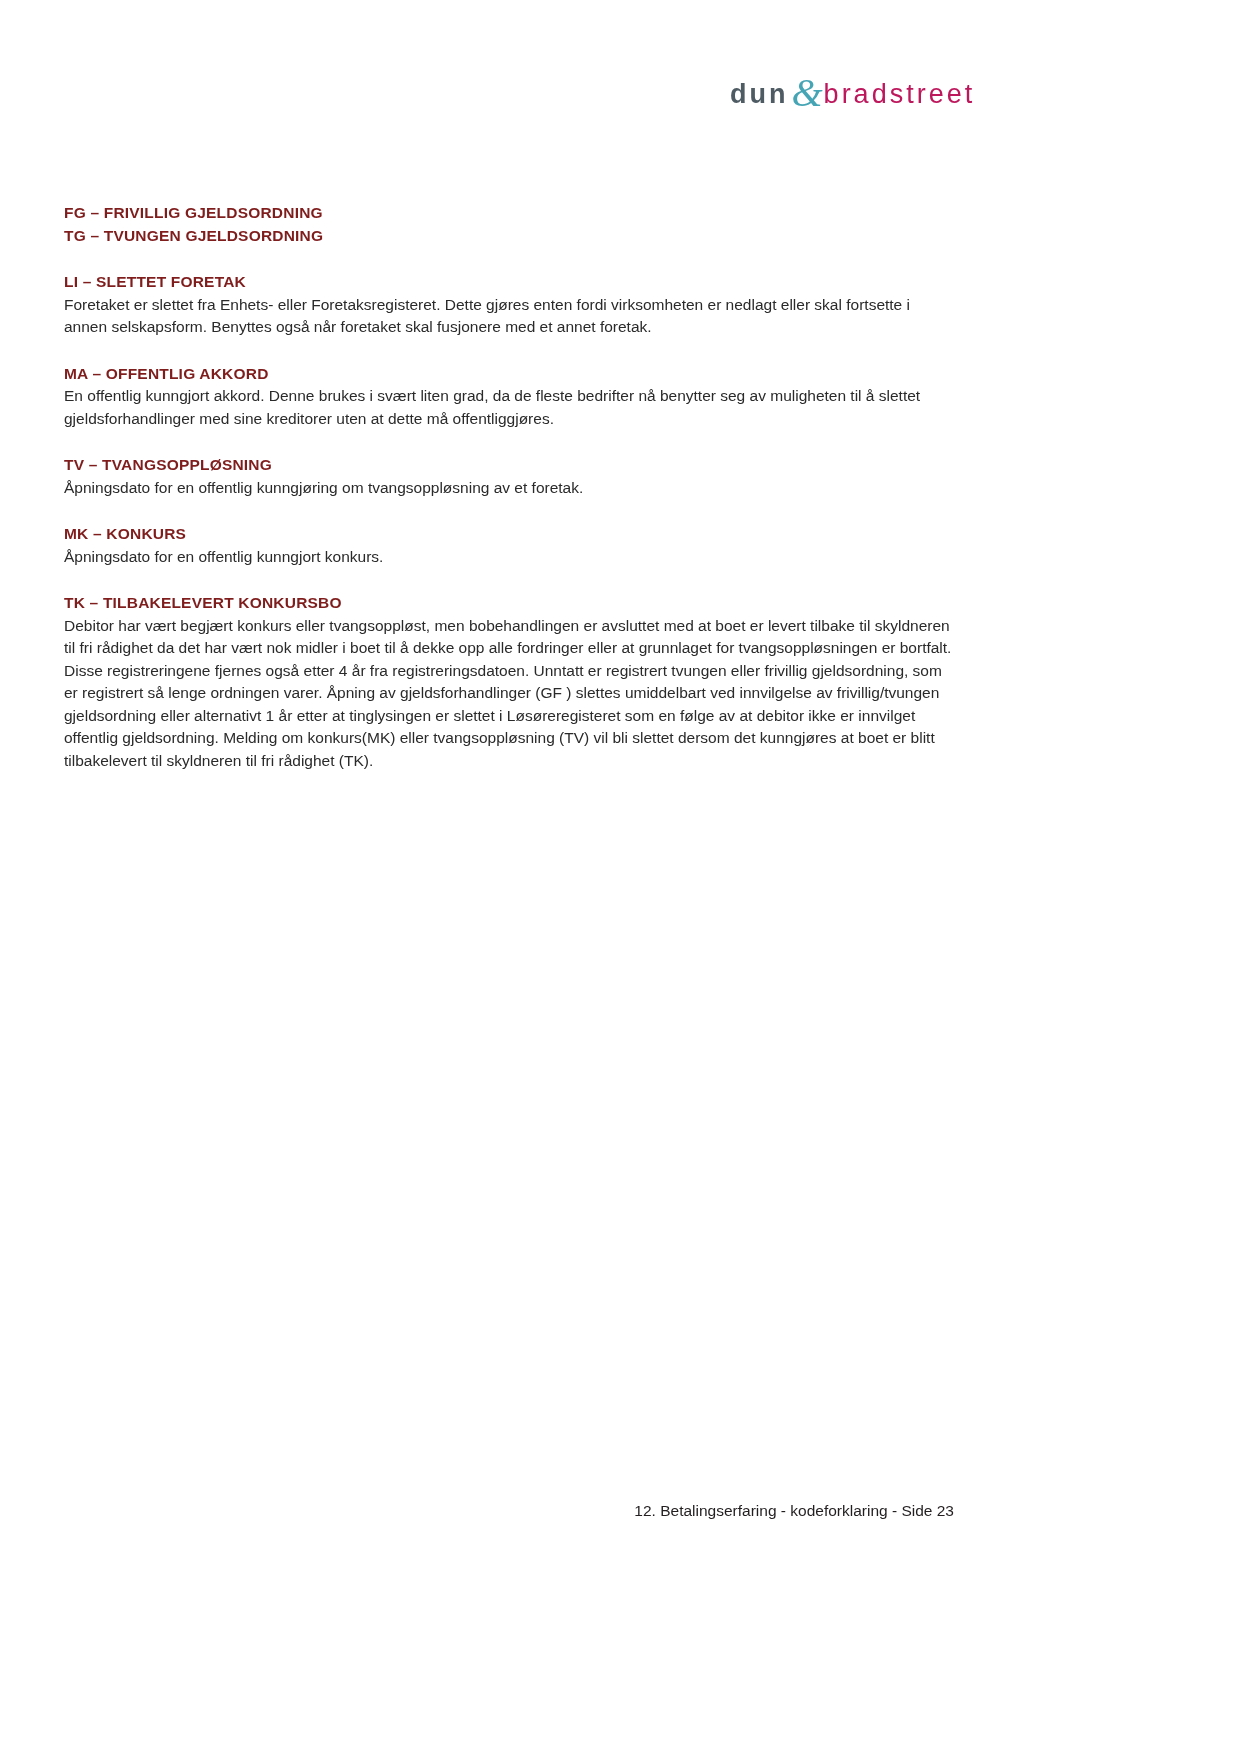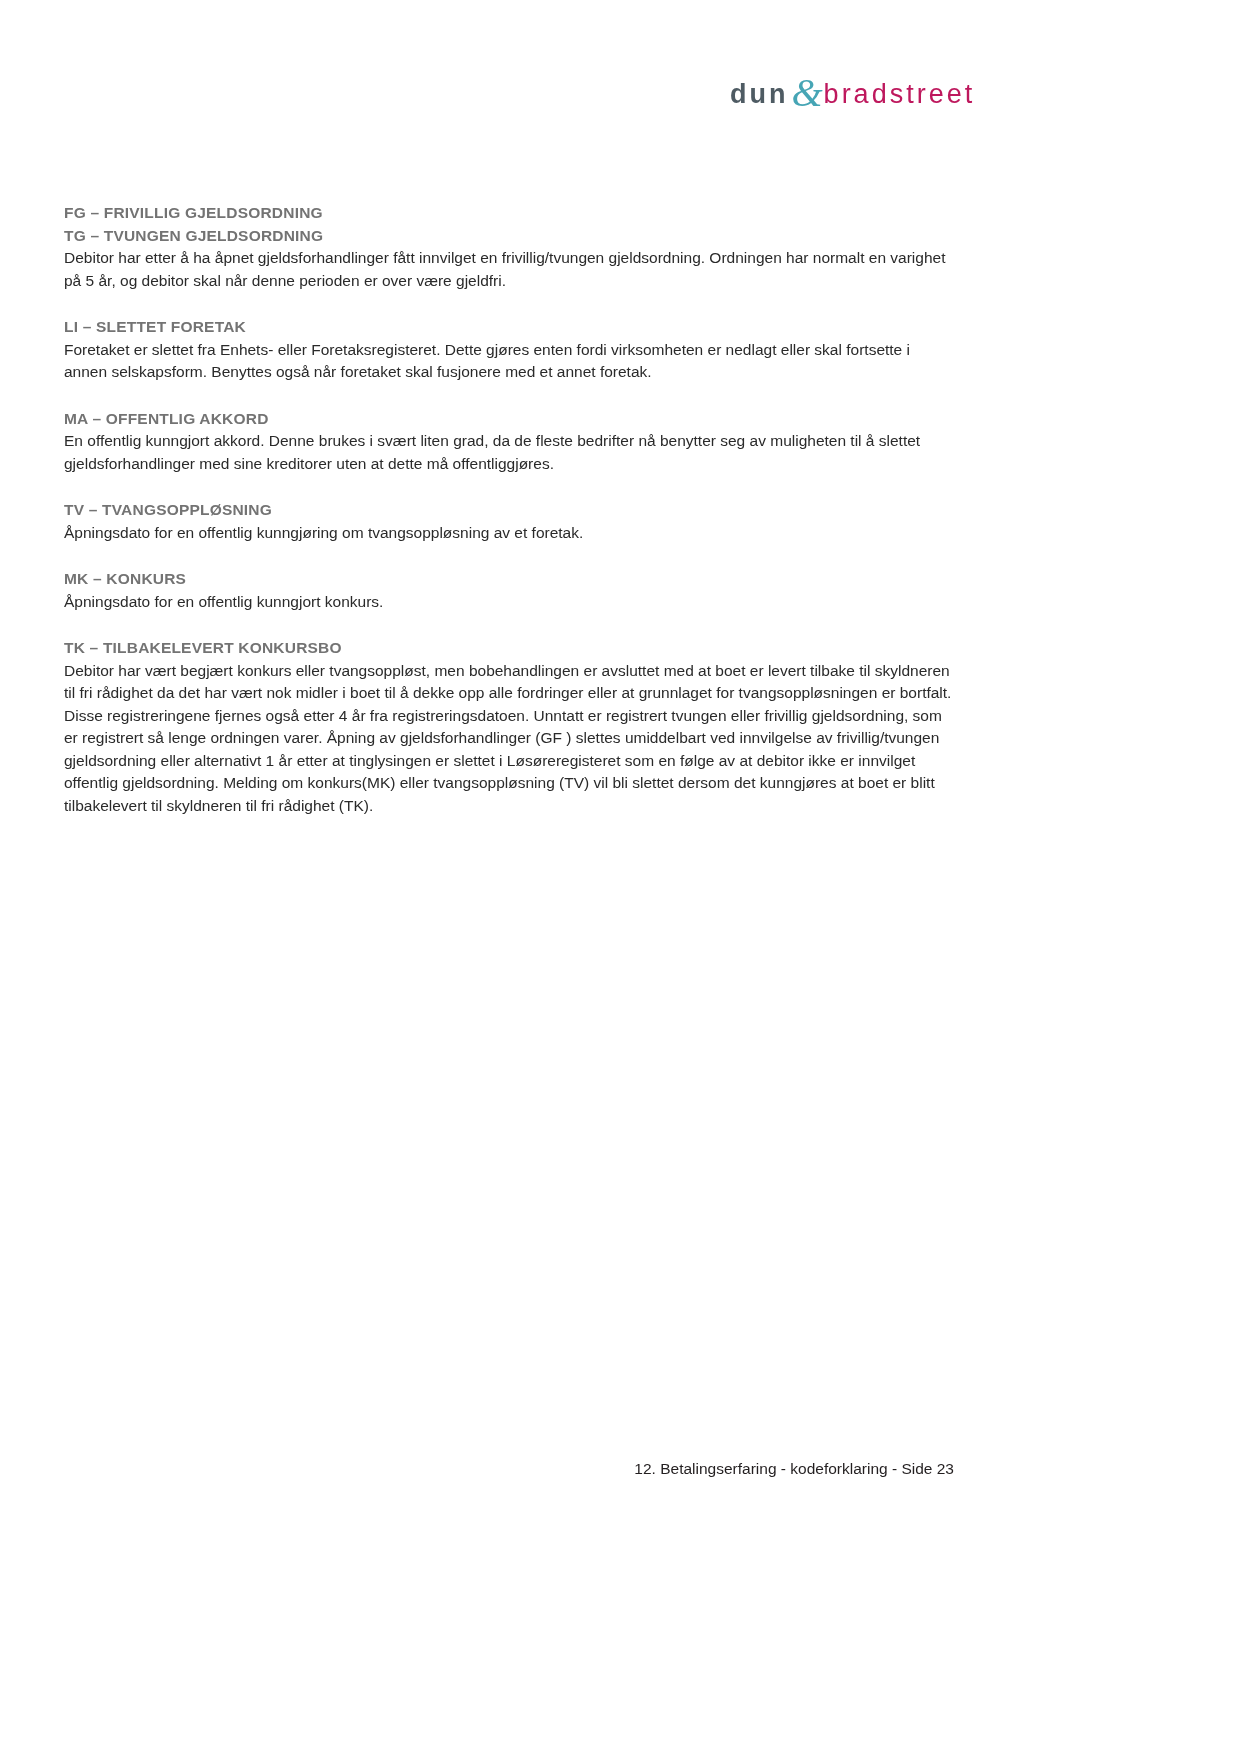--- a/index.html
+++ b/index.html
@@ -59,32 +59,32 @@
     font-size: 15.5px;
     line-height: 22.5px;
     text-align: left;
   }
   .content section { margin-bottom: 24px; }
   .content h3 {
     margin: 0;
     font-size: 15.5px;
     line-height: 22.5px;
     font-weight: 700;
-    color: #737373;
+    color: #7f1d1d;
     letter-spacing: 0.2px;
   }
   .content p {
     margin: 0;
     color: #2a2a2a;
   }
 
   
   .footer {
     position: absolute;
-    top: 1460px;
+    top: 1502px;
     left: 64px;
     width: 890px;
     text-align: right;
     font-size: 15.5px;
     color: #231f20;
   }
 </style>
 </head>
 <body>
 
@@ -94,21 +94,20 @@
     <span class="dun">dun</span>
     <span class="amp">&amp;</span>
     <span class="bradstreet">bradstreet</span>
   </div>
 
   <div class="content">
 
     <section>
       <h3>FG – FRIVILLIG GJELDSORDNING</h3>
       <h3>TG – TVUNGEN GJELDSORDNING</h3>
-      <p>Debitor har etter å ha åpnet gjeldsforhandlinger fått innvilget en frivillig/tvungen gjeldsordning. Ordningen har normalt en varighet på 5 år, og debitor skal når denne perioden er over være gjeldfri.</p>
     </section>
 
     <section>
       <h3>LI – SLETTET FORETAK</h3>
       <p>Foretaket er slettet fra Enhets- eller Foretaksregisteret. Dette gjøres enten fordi virksomheten er nedlagt eller skal fortsette i annen selskapsform. Benyttes også når foretaket skal fusjonere med et annet foretak.</p>
     </section>
 
     <section>
       <h3>MA – OFFENTLIG AKKORD</h3>
       <p>En offentlig kunngjort akkord. Denne brukes i svært liten grad, da de fleste bedrifter nå benytter seg av muligheten til å slettet gjeldsforhandlinger med sine kreditorer uten at dette må offentliggjøres.</p>

